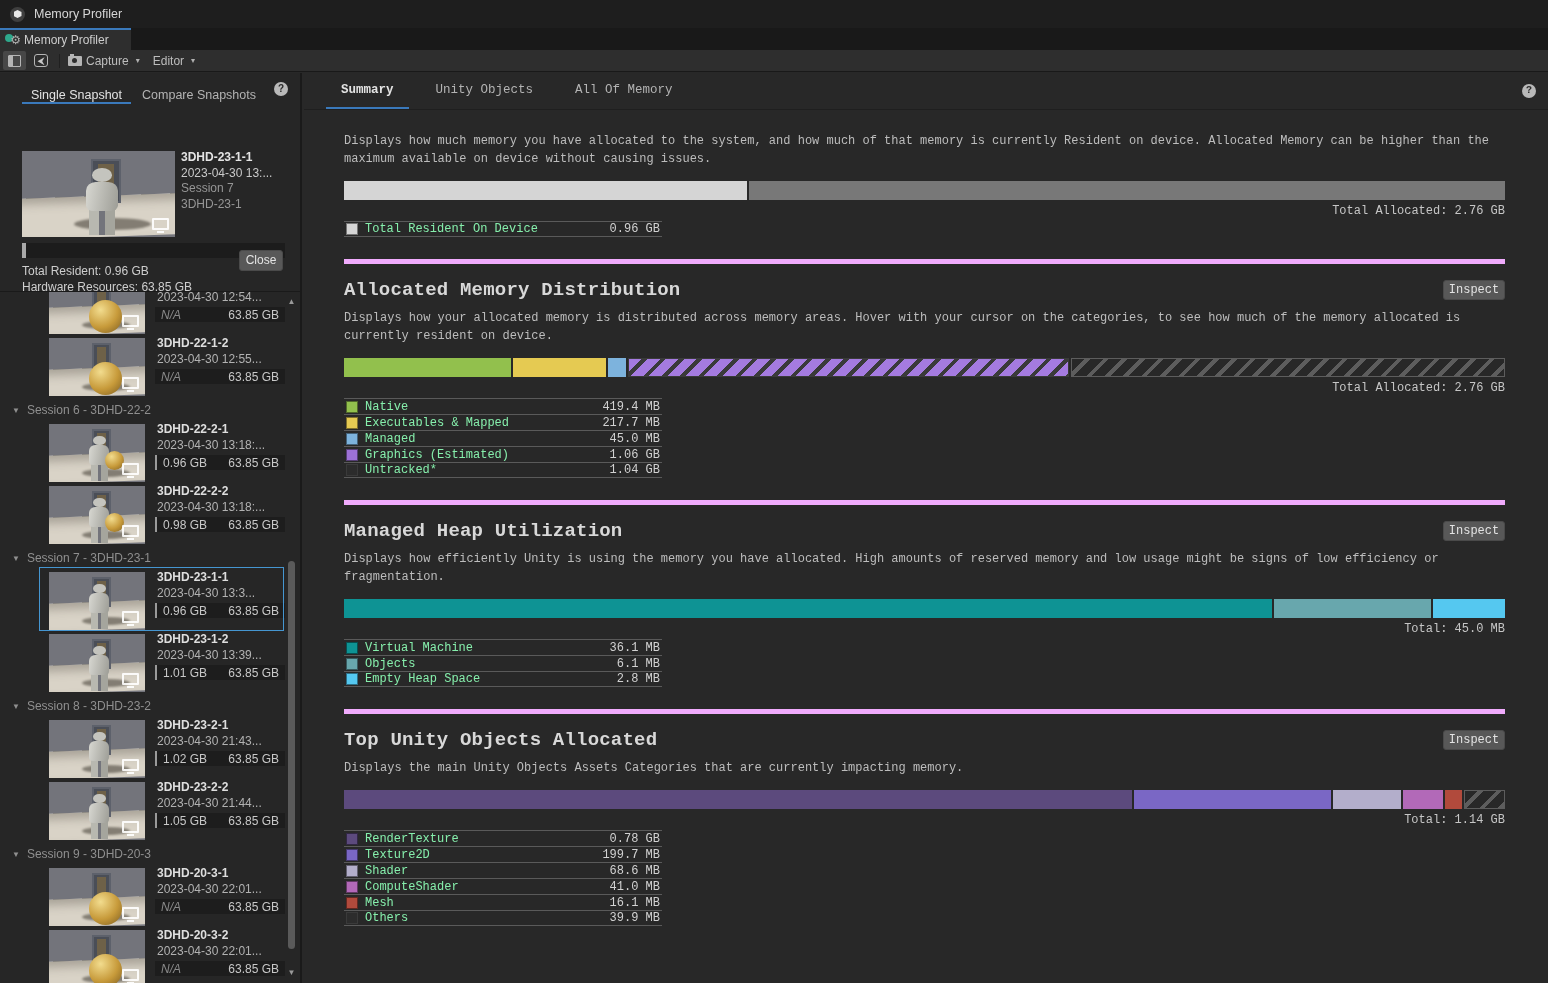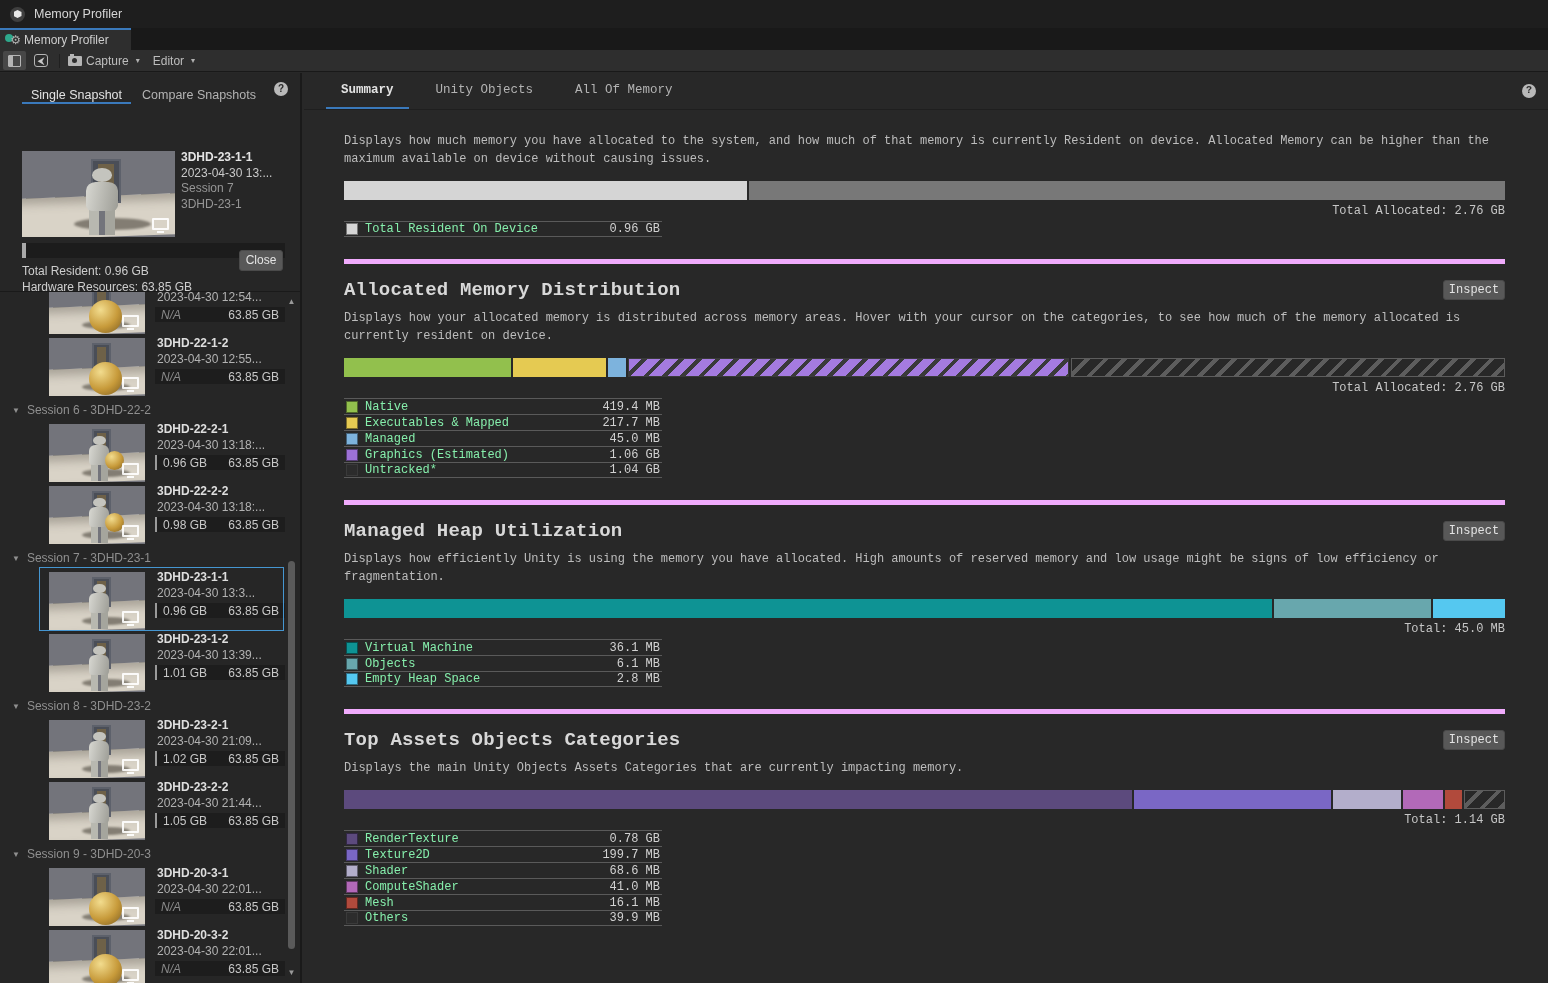--- a/index.html
+++ b/index.html
@@ -320,21 +320,21 @@
               <div class="door">
                 <div class="door-in"></div>
               </div>
               <div class="shadow"></div>
               <div class="bot-legs"></div>
               <div class="bot-body"></div>
               <div class="bot-head"></div>
               <div class="mon"></div>
             </div>
             <div class="snap-name">3DHD-23-2-1</div>
-            <div class="snap-date">2023-04-30 21:09...</div>
+            <div class="snap-date">2023-04-30 21:43...</div>
             <div class="snap-chip has-val">
               <span>1.02 GB</span>
               <span>63.85 GB</span>
             </div>
           </div>
           <div class="snap-item">
             <div class="snap-thumb thumb">
               <div class="floor"></div>
               <div class="door">
                 <div class="door-in"></div>
@@ -494,21 +494,21 @@
             <div class="legend-row">
               <span class="swatch" style="background: rgb(85, 200, 240);"></span>
               <span class="legend-label">Empty Heap Space</span>
               <span class="legend-value">2.8 MB</span>
             </div>
           </div>
       </div>
 
       <div class="section">
         <div class="sec-head">
-          <div class="sec-title">Top Assets Objects Categories</div>
+          <div class="sec-title">Top Unity Objects Allocated</div>
           <div class="btn inspect-btn">Inspect</div>
         </div>
         <div class="sec-desc">Displays the main Unity Objects Assets Categories that are currently impacting memory.</div>
         <div class="bar">
             <div class="seg" style="flex-basis: 68.5%; background: rgb(92, 74, 125);"></div>
             <div class="seg" style="flex-basis: 17.1%; background: rgb(122, 103, 197);"></div>
             <div class="seg" style="flex-basis: 5.9%; background: rgb(179, 174, 203);"></div>
             <div class="seg" style="flex-basis: 3.5%; background: rgb(178, 105, 184);"></div>
             <div class="seg" style="flex-basis: 1.4%; background: rgb(177, 74, 60);"></div>
             <div class="seg hatch-light" style="flex-basis: 3.6%; --hc: #2d2d2d;"></div>

